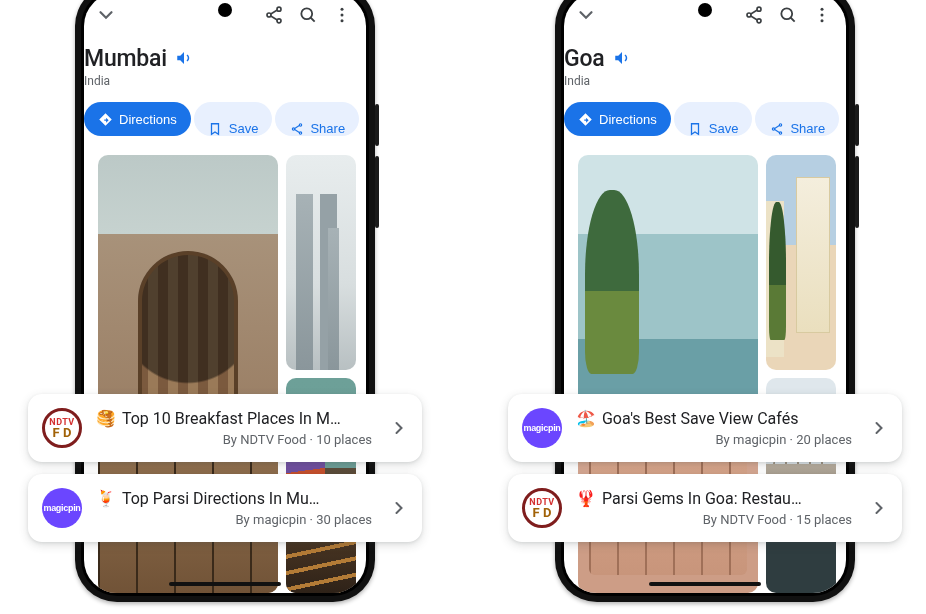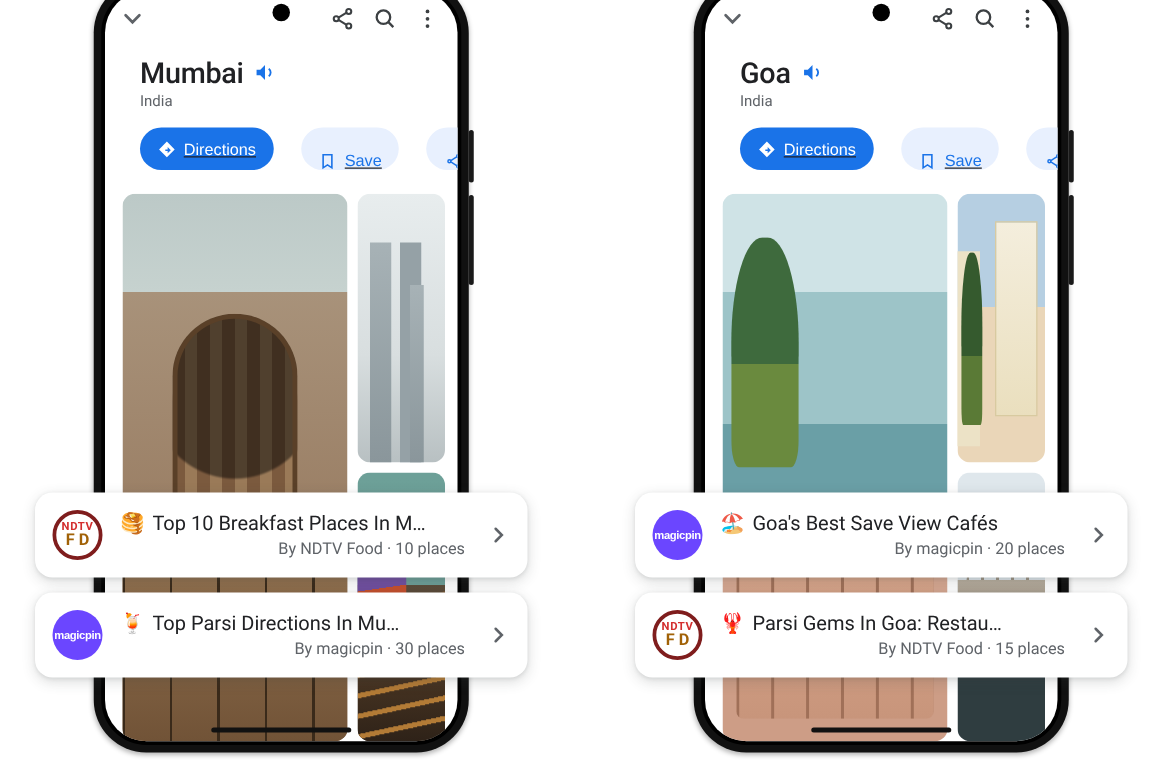--- a/index.html
+++ b/index.html
@@ -65,27 +65,27 @@
     width:24px; height:24px; display:flex; align-items:center; justify-content:center;
     color:#5f6368;
   }
   .topbar .spacer { flex:1; }
   .topicon {
     width:28px; height:28px; display:flex; align-items:center; justify-content:center;
     color:#3c4043; margin-left:6px;
   }
   .hdr {
     position:absolute; top:44px; left:0; right:0;
-    padding: 8px 16px 0 28px;
+    padding: 8px 16px 0 0;
   }
   .city-row { display:flex; align-items:center; gap:8px; }
   .city-name { font-size:23px; font-weight:500; letter-spacing:-0.2px; }
   .volicon { width:20px; height:20px; color:#1a73e8; }
   .country { font-size:12px; color:#5f6368; margin-top:2px; }
-  .actions { display:flex; gap:22px; margin-top:14px;text-decoration:underline; }
+  .actions { display:flex; gap:3px; margin-top:14px; }
   .pill {
     display:flex; align-items:center; gap:6px;
     height:34px;
     border-radius:17px;
     font-size:13px; font-weight:500;
     padding:0 14px;
     border:none;
   }
   .pill.primary { background:#1a73e8; color:#fff; }
   .pill.secondary { background:#e8f0fe; color:#1a73e8;align-items:flex-end; }

